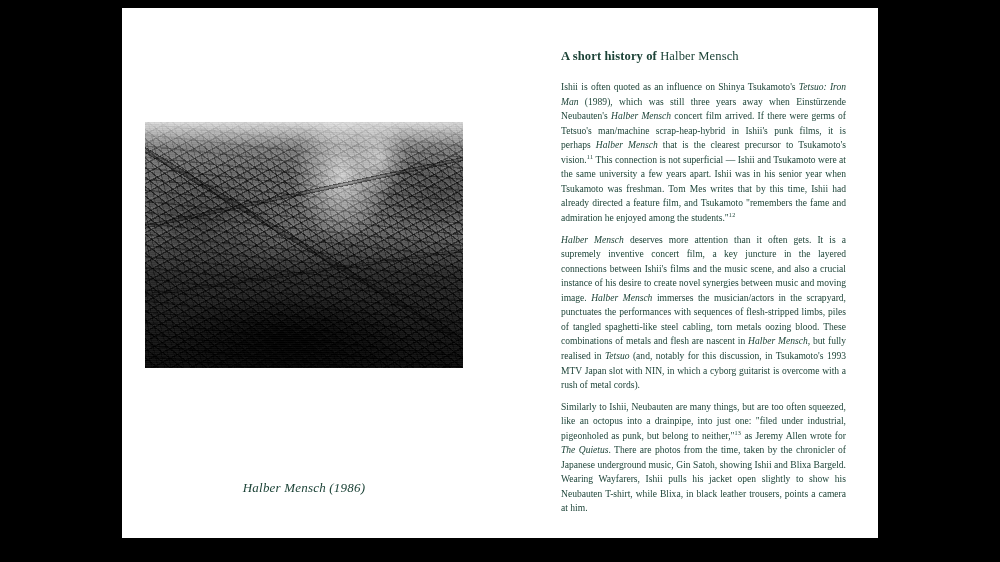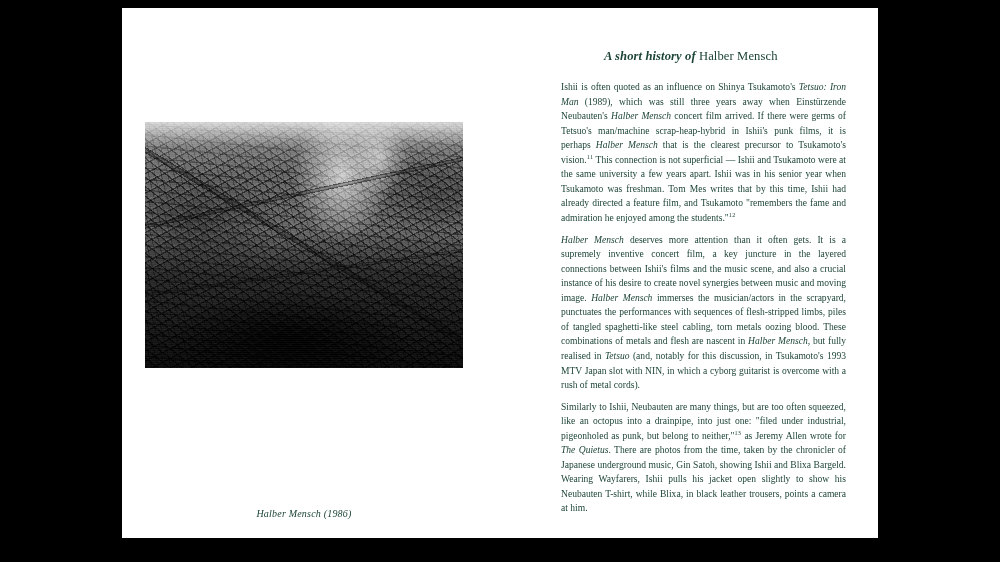--- a/index.html
+++ b/index.html
@@ -84,25 +84,24 @@
       repeating-linear-gradient(0deg, rgba(255,255,255,0.035) 0px, rgba(255,255,255,0.035) 1px, rgba(0,0,0,0.035) 1px, rgba(0,0,0,0.035) 2px);
     opacity: .9;
   }
 
   .caption {
     position: absolute;
     left: 23px;
     top: 472px;     
     width: 318px;
     text-align: center;
-    font-size: 10px;
+    font-size: 13px;
     font-style: italic;
     letter-spacing: .2px;
     color: #1d4438;
-    margin-top: 28px;
   }
   .caption .roman { font-style: italic; }
 
   
   .textcol {
     position: absolute;
     left: 439px;     
     top: 38px;       
     width: 285px;
     color: #1d4438;
@@ -116,23 +115,21 @@
     margin: 0;
     white-space: pre-line;
   }
   .subheading {
     margin: 3px 0 0 0;
     font-size: 12.6px;
     line-height: 1.2;
     letter-spacing: .1px;
   }
   .subheading .em {
-    font-style: italic;
     font-weight: 700;
-    margin-left: 43px;
   }
   .subheading .title-roman {
     font-style: normal;
     font-weight: 400;
   }
 
   .body {
     margin-top: 16px;
   }
   .body p {

